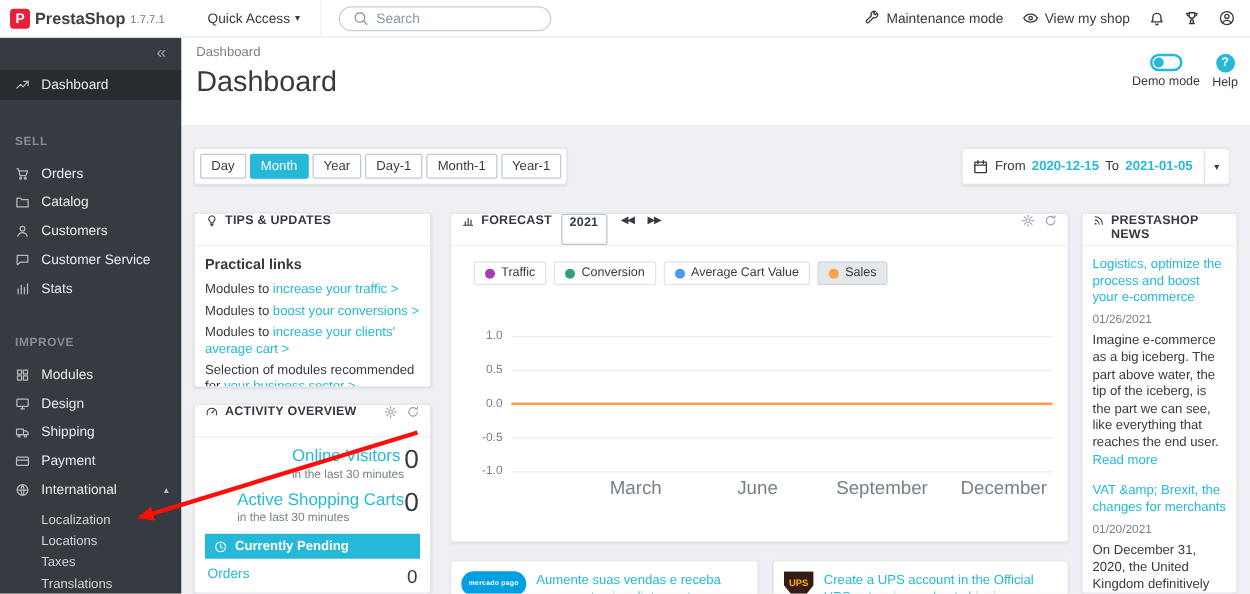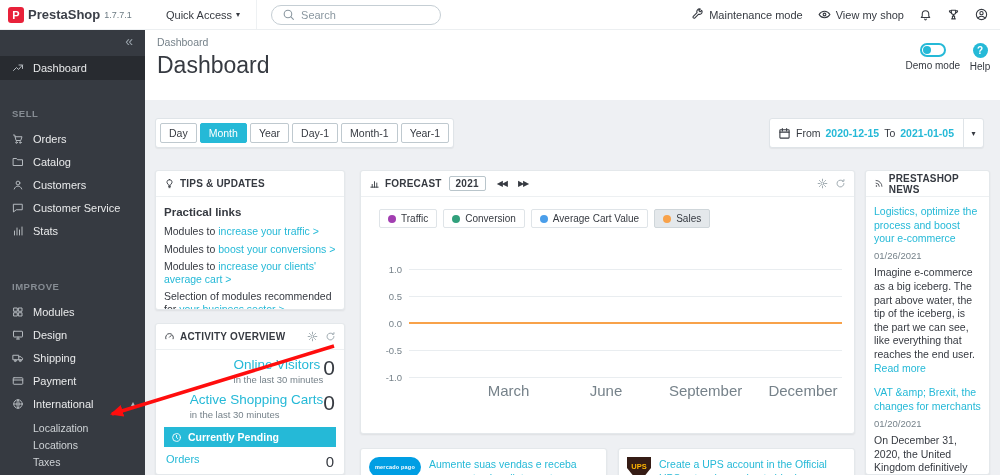--- a/index.html
+++ b/index.html
@@ -21,21 +21,21 @@
   .topbar-right{margin-left:auto;display:flex;align-items:flex-start;gap:15px;padding-right:12px}
   .tb-item{display:flex;align-items:center;gap:5px;cursor:pointer}
 
   
   .sidebar{position:absolute;top:30px;left:0;width:145px;height:445px;background:#363a41;z-index:10;overflow:hidden}
   .collapse{height:22px;display:flex;align-items:center;justify-content:flex-end;padding-right:12px;color:#9aa3ab;font-size:14px;cursor:pointer}
   .nav-item{display:flex;align-items:center;gap:9px;height:23px;padding-left:12px;font-size:11px;color:#e9eaeb;cursor:pointer}
   .nav-item svg.ic{width:12px;height:12px;color:#b4b9be;flex:none}
   .nav-item.active{background:#282b30;margin-top:4px;height:24px}
   .section-title{margin:28px 0 8px 12px;font-size:9.5px;font-weight:700;letter-spacing:.5px;color:#878d94}
-  .section-title.improve{margin-top:39px}
+  .section-title.improve{margin-top:27px}
   .caret-up{margin-left:auto;margin-right:10px;font-size:8px;color:#b4b9be}
   .sub-item{height:17px;display:flex;align-items:center;padding-left:33px;font-size:10.5px;color:#cfd3d6;cursor:pointer}
   .sub-list{margin-top:4px}
 
   
   .content{position:absolute;left:145px;top:30px;width:855px;height:445px;background:#eef0f3;overflow:hidden}
   .page-head{position:relative;height:70px;background:#fff;padding:6px 0 0 12px}
   .breadcrumb{font-size:10.5px;color:#76828a}
   .page-title{font-size:23px;font-weight:400;color:#363a41;margin-top:4px}
   .demo{position:absolute;top:13px;right:40px;text-align:center;cursor:pointer}
@@ -49,21 +49,21 @@
   .range-card{position:absolute;left:10px;top:88px;background:#fff;border:1px solid #dfe4e8;border-radius:3px;padding:4px;display:flex;gap:3px;box-shadow:0 1px 1px rgba(0,0,0,.05)}
   .range-btn{border:1px solid #bfc9cf;background:#fff;border-radius:2px;font-size:10.5px;padding:3px 8px;color:#363a41;cursor:pointer;font-family:inherit}
   .range-btn.active{background:#25b9d7;border-color:#25b9d7;color:#fff}
   .date-card{position:absolute;right:16px;top:88px;background:#fff;border:1px solid #dfe4e8;border-radius:3px;display:flex;align-items:center;gap:5px;height:30px;padding-left:8px;cursor:pointer;box-shadow:0 1px 1px rgba(0,0,0,.05)}
   .date-card .lbl{font-size:10.5px}
   .date-card .val{font-size:10.5px;font-weight:700;color:#25b9d7}
   .date-caret-btn{height:100%;width:20px;border-left:1px solid #dfe4e8;display:flex;align-items:center;justify-content:center;margin-left:4px}
 
   
   .panel{position:absolute;background:#fff;border:1px solid #e4e8eb;border-radius:3px;box-shadow:0 1px 2px rgba(0,0,0,.07)}
-  .panel-head{display:flex;align-items:center;gap:5px;height:26px;padding:0 8px;border-bottom:1px solid #edf0f2;font-size:10px;font-weight:700;letter-spacing:.2px;color:#363a41}
+  .panel-head{display:flex;gap:5px;height:26px;padding:0 8px;border-bottom:1px solid #edf0f2;font-size:10px;font-weight:700;letter-spacing:.2px;color:#363a41}
   .panel-head svg.ic{width:11px;height:11px}
   .head-actions{margin-left:auto;display:flex;gap:7px;color:#97a3aa}
   .head-actions svg.ic{width:11px;height:11px;cursor:pointer}
   .link{color:#25b9d7;cursor:pointer}
 
   .tips-panel{left:10px;top:140px;width:190px;height:140px;overflow:hidden}
   .tips-body{padding:8px;font-size:10.5px;line-height:1.25}
   .tips-heading{font-weight:700;font-size:11.5px;margin-bottom:6px}
   .tip-line{margin-bottom:4px}
 

